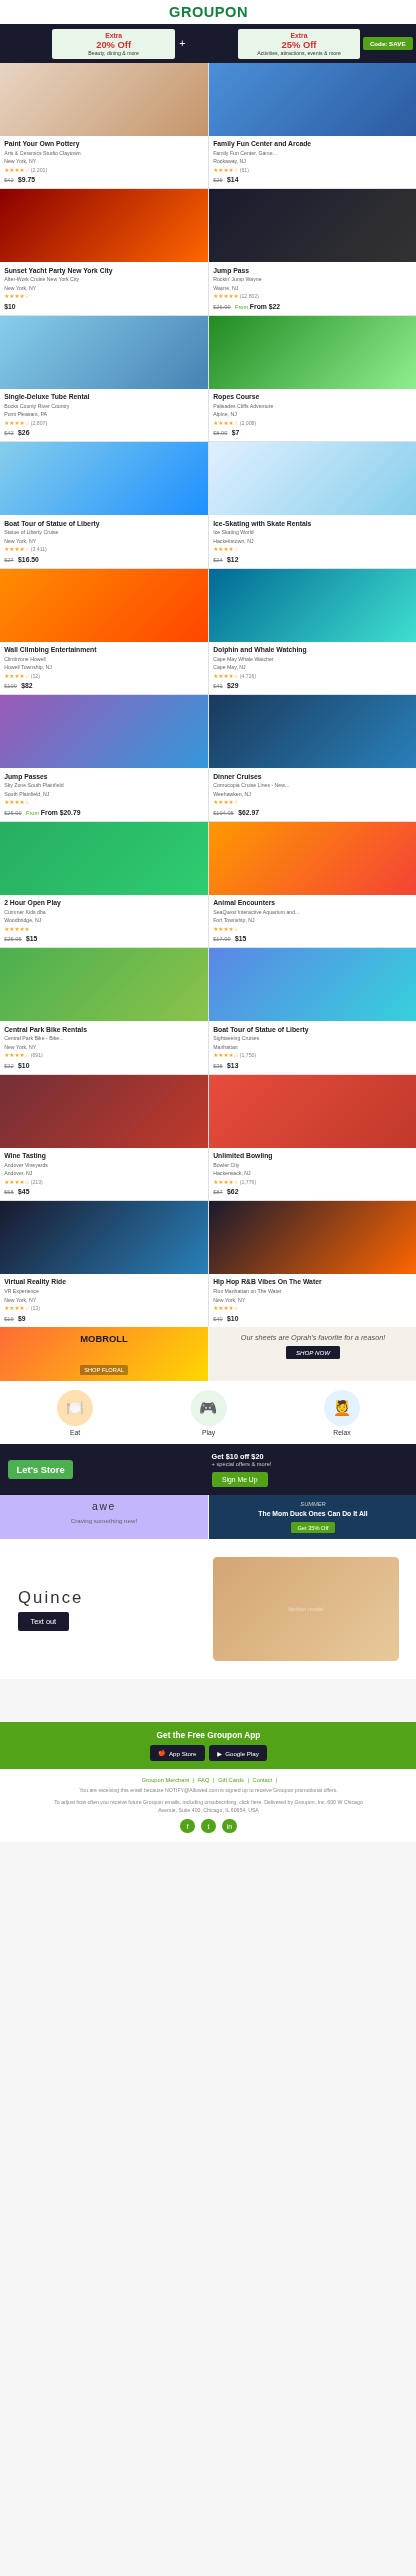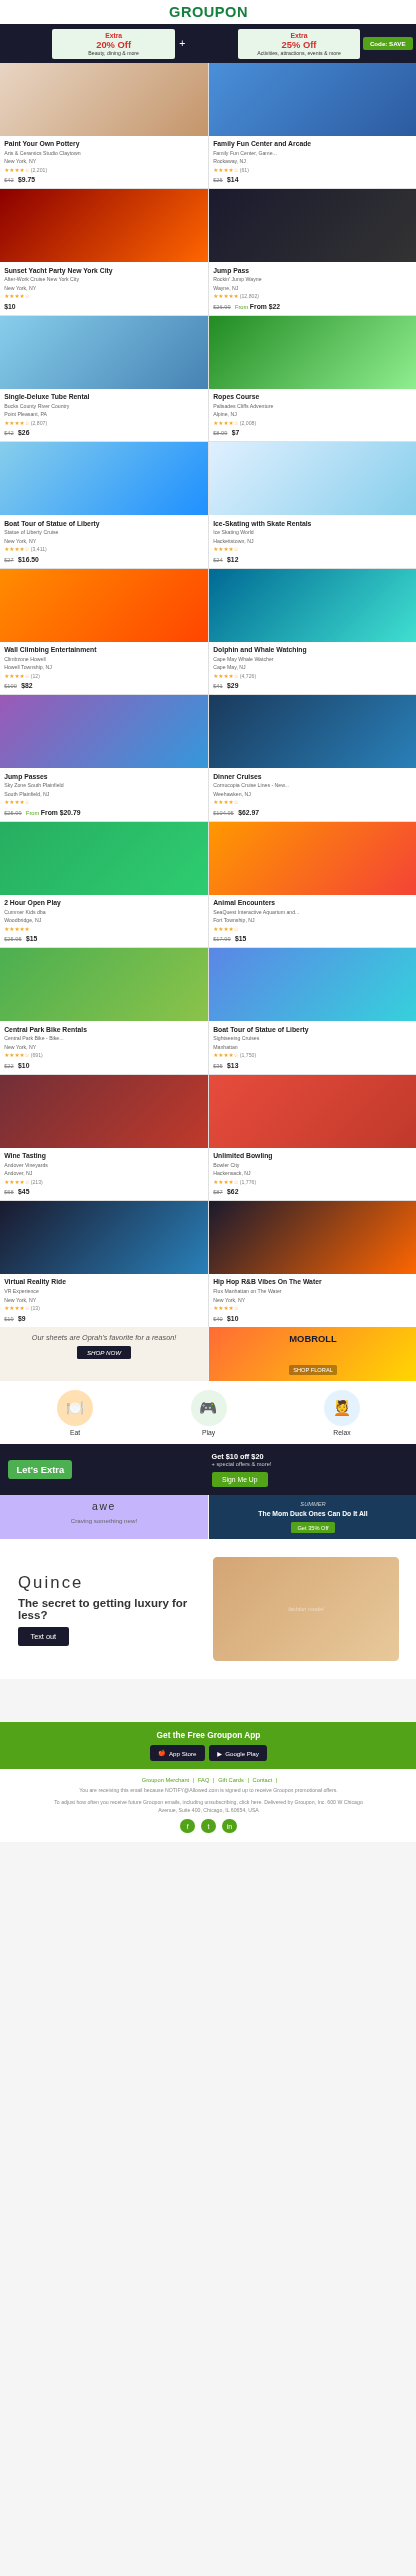--- a/index.html
+++ b/index.html
@@ -452,49 +452,49 @@
       </div>
       <div class="price-row">
         <span class="price-original">$40</span>
         <span class="price-sale">$10</span>
       </div>
     </div>
   </div>
   </div>
 
 <div class="ad-pair">
+  <div class="ad-half" style="background: linear-gradient(135deg, #ff6b35, #ffd700); padding: 6.2px; text-align: center;">
+    <div style="font-size: 9.4px; font-weight: bold; color: #1a1a2e;">MOBROLL</div>
+    <div style="font-size: 5.7px; color: white; margin-top: 21px; background: rgba(0,0,0,0.3); padding: 2.1px 4.2px; display: inline-block; border-radius: 1.6px;">SHOP FLORAL</div>
+  </div>
   <div class="ad-half oprah-ad">
     <div class="oprah-title">Our sheets are Oprah's favorite for a reason!</div>
     <div class="shop-btn">SHOP NOW</div>
   </div>
-  <div class="ad-half" style="background: linear-gradient(135deg, #ff6b35, #ffd700); padding: 6.2px; text-align: center;">
-    <div style="font-size: 9.4px; font-weight: bold; color: #1a1a2e;">MOBROLL</div>
-    <div style="font-size: 5.7px; color: white; margin-top: 21px; background: rgba(0,0,0,0.3); padding: 2.1px 4.2px; display: inline-block; border-radius: 1.6px;">SHOP FLORAL</div>
-  </div>
 </div>
 
 <div class="categories" id="categories-section">
 
 <div class="cat-item">
     <div class="cat-circle" style="background:#ffe0b2;">🍽️</div>
     <div class="cat-label">Eat</div>
   </div>
     <div class="cat-item">
     <div class="cat-circle" style="background:#e8f5e9;">🎮</div>
     <div class="cat-label">Play</div>
   </div>
     <div class="cat-item">
     <div class="cat-circle" style="background:#e3f2fd;">💆</div>
     <div class="cat-label">Relax</div>
   </div>
   </div>
 
 <div class="text-promo">
   <div class="text-promo-left">
-    <div class="lets-text">Let's Extra</div>
+    <div class="lets-text">Let's Store</div>
   </div>
   <div class="text-promo-right">
     <div class="get10">Get $10 off $20</div>
     <div class="get10-sub">+ special offers &amp; more!</div>
     <div class="sign-up-btn">Sign Me Up</div>
   </div>
 </div>
 
 <div class="ad-pair">
   <div class="ad-half ad-awe">
@@ -505,21 +505,20 @@
     <div style="font-size: 5.7px; color: #ccc; font-style: italic; margin-bottom: 3.1px;">SUMMER</div>
     <div style="font-size: 6.8px; color: white; font-weight: bold; margin-bottom: 4.2px;">The Mom Duck Ones Can Do It All</div>
     <div style="background: #53a318; color: white; padding: 2.6px 6.2px; border-radius: 1.6px; font-size: 5.7px; display: inline-block;">Get 35% Off</div>
   </div>
 </div>
 
 <div class="quince-ad">
   <div class="quince-inner">
     <div class="quince-text-col">
       <div class="quince-logo">Quince</div>
-      <div class="quince-text">The secret to getting luxury for less?</div>
       <div class="quince-btn">Text out</div>
     </div>
     <div style="flex: 1; height: 104px; background: linear-gradient(135deg, #d4a574, #e8c99a); border-radius: 4.2px; display: flex; align-items: center; justify-content: center; color: rgba(255,255,255,0.5); font-style: italic; font-size: 5.7px;">fashion model</div>
   </div>
 </div>
 
 <div class="app-section">
   <div class="app-title">Get the Free Groupon App</div>
   <div class="app-buttons">
     <div class="app-btn">

